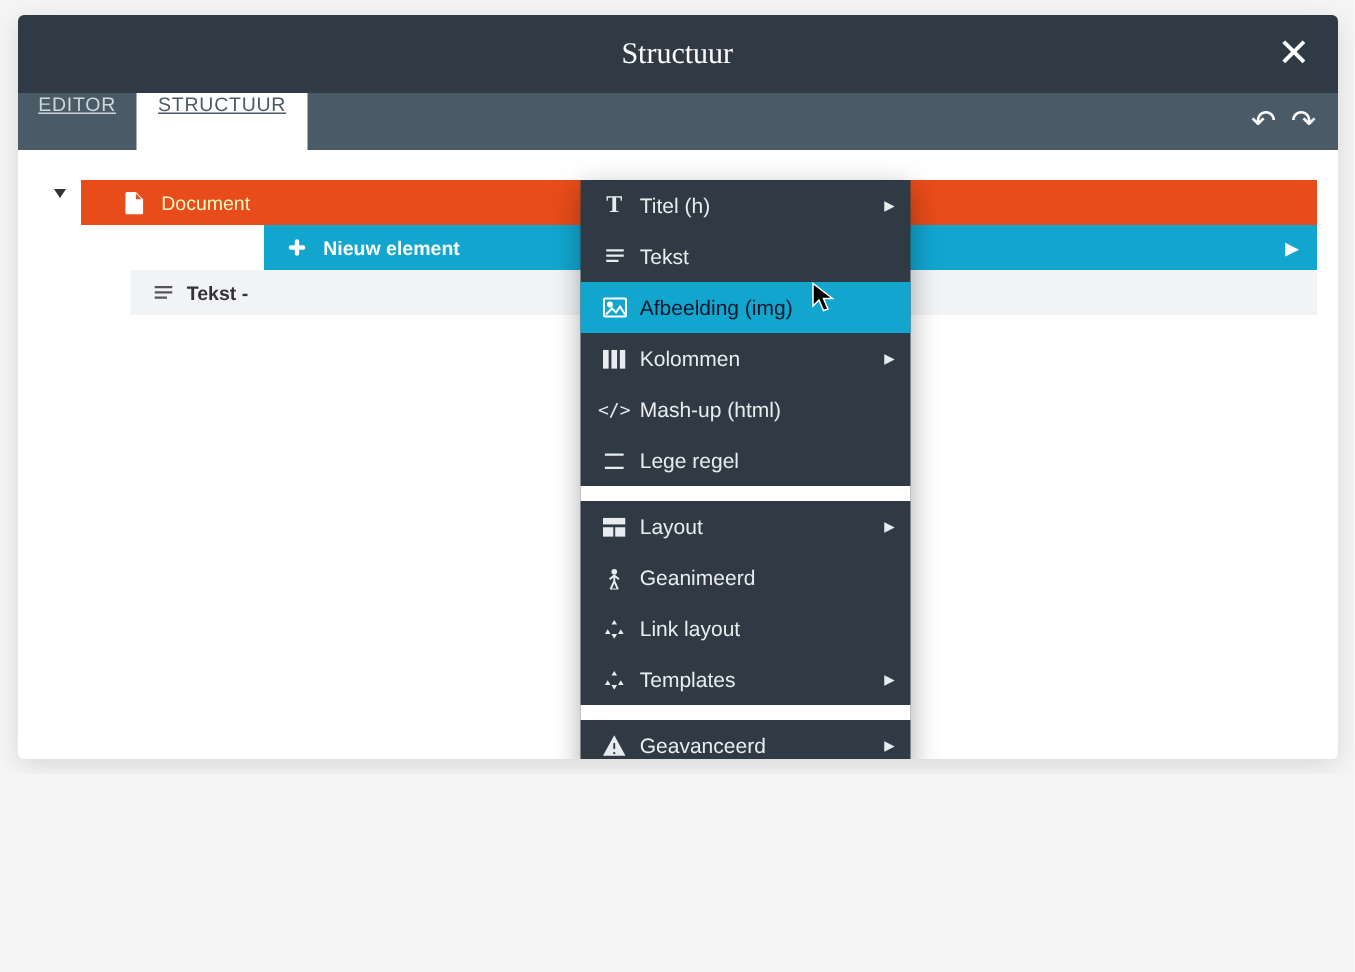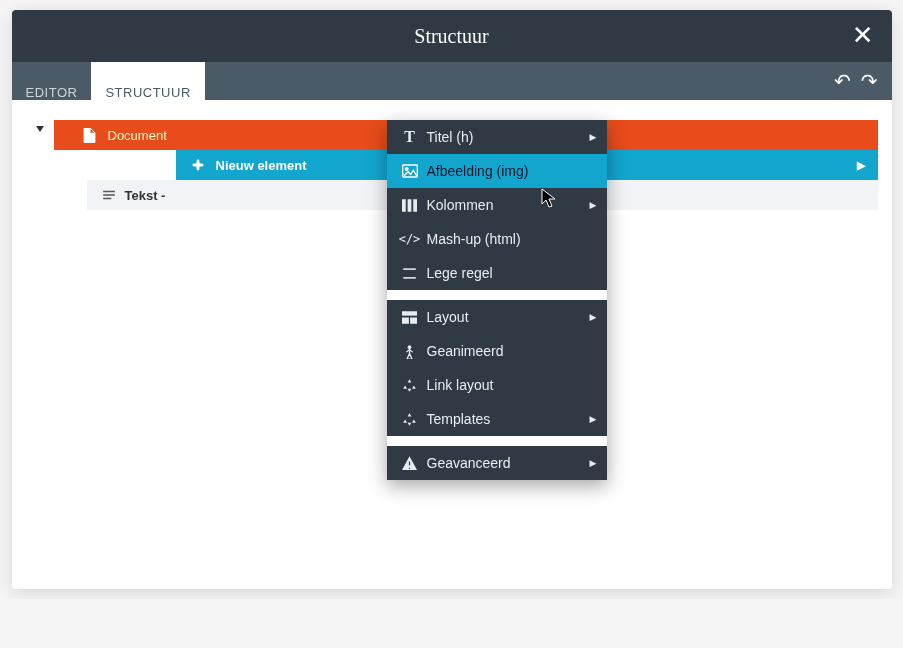--- a/index.html
+++ b/index.html
@@ -6,21 +6,21 @@
   body {
     font-family: -apple-system, BlinkMacSystemFont, "Segoe UI", Arial, sans-serif;
     background: #f5f5f5;
     display: flex;
     justify-content: center;
     align-items: flex-start;
     padding: 10px;
   }
   .window {
     width: 880px;
-    height: 579px;
+    height: 496px;
     background: #fff;
     border-radius: 4px;
     box-shadow: 0 4px 18px rgba(0,0,0,0.12);
     overflow: hidden;
     position: relative;
   }
   .titlebar {
     background: #2f3a44;
     color: #fff;
     height: 52px;
@@ -45,26 +45,27 @@
   .tabbar {
     background: #4a5b67;
     height: 38px;
     display: flex;
     align-items: stretch;
     position: relative;
   }
   .tab {
     padding: 0 14px;
     display: flex;
-    align-items: flex-end;
+    align-items: flex-start;
     font-size: 13px;
     letter-spacing: 0.5px;
     color: #cfd6da;
     cursor: pointer;
     font-weight: 400;
+    text-decoration: underline;
   }
   .tab.active {
     background: #fff;
     color: #4a5b67;
     font-weight: 500;
   }
   .tabbar-actions {
     position: absolute;
     right: 14px;
     top: 50%;
@@ -246,20 +247,30 @@
 
     <div class="menu">
 
       <div class="menu-item">
         <span class="mi-icon">
             <b style="font-family:Georgia,serif;font-size:16px">T</b>
           </span>
         <span class="mi-label">Titel (h)</span>
         <span class="mi-arrow">▶</span>
       </div>
+      <div class="menu-item">
+        <span class="mi-icon">
+          <svg width="14" height="12" viewBox="0 0 24 20" fill="none" stroke="#e8ecef" stroke-width="2.5">
+            <line x1="2" y1="3" x2="22" y2="3"></line>
+              <line x1="2" y1="9" x2="22" y2="9"></line>
+              <line x1="2" y1="15" x2="16" y2="15"></line>
+          </svg>
+        </span>
+        <span class="mi-label">Tekst</span>
+      </div>
       <div class="menu-item hover">
         <span class="mi-icon">
           <svg width="16" height="14" viewBox="0 0 24 20" fill="none" stroke="#fff" stroke-width="2">
             <rect x="1" y="1" width="22" height="18" rx="1"></rect>
               <circle cx="7" cy="7" r="2" fill="#fff"></circle>
               <path d="M3 17l6-6 4 4 4-6 5 8" fill="none"></path>
           </svg>
         </span>
         <span class="mi-label">Afbeelding (img)</span>
       </div>

